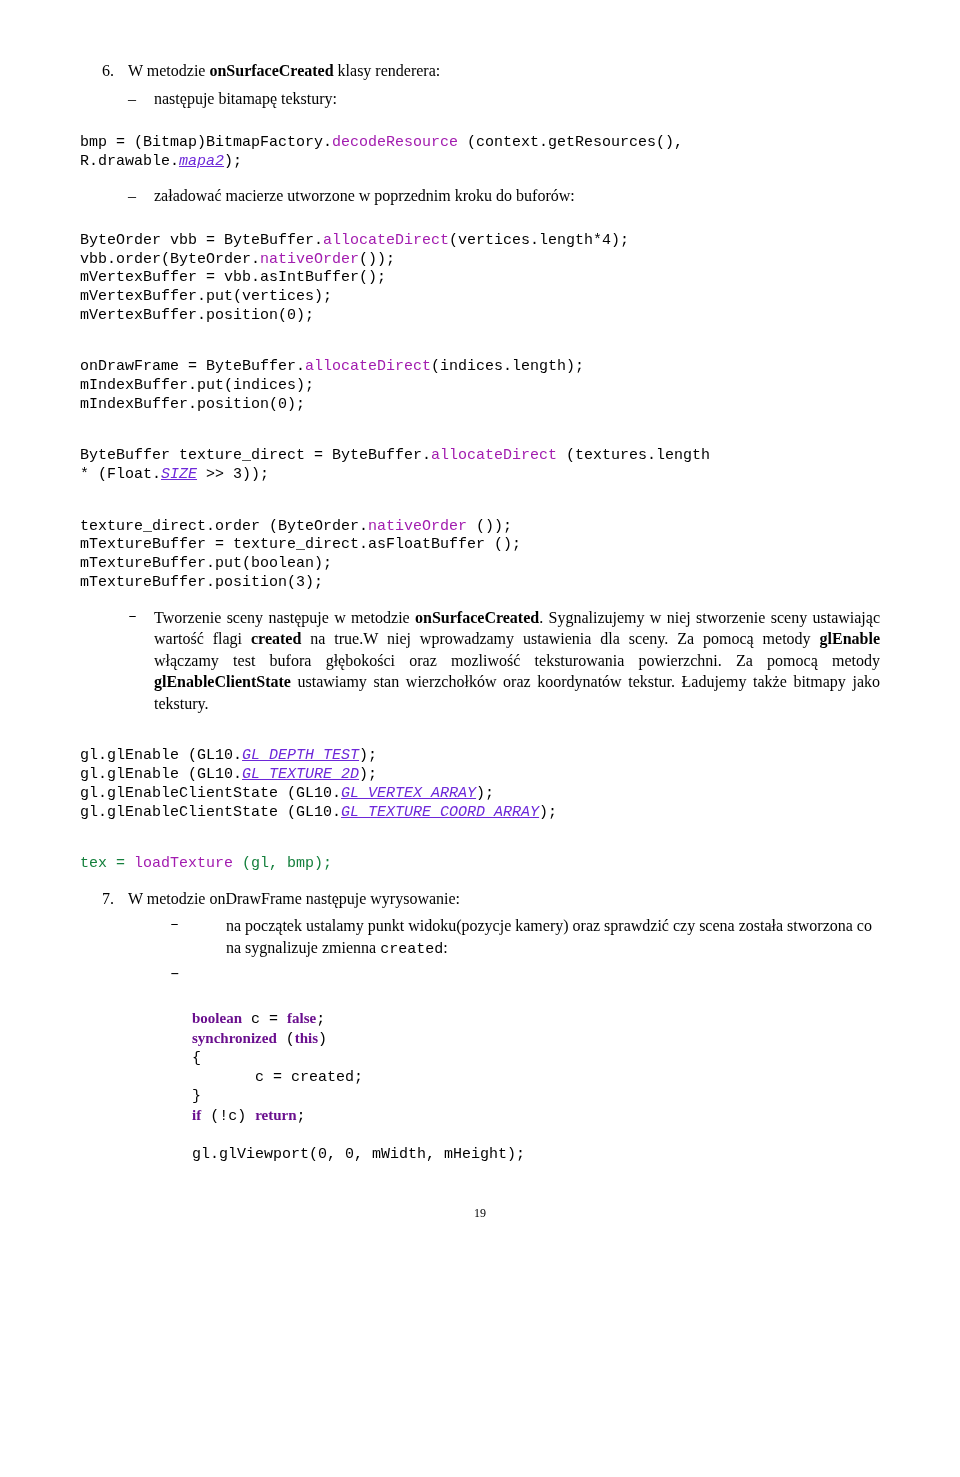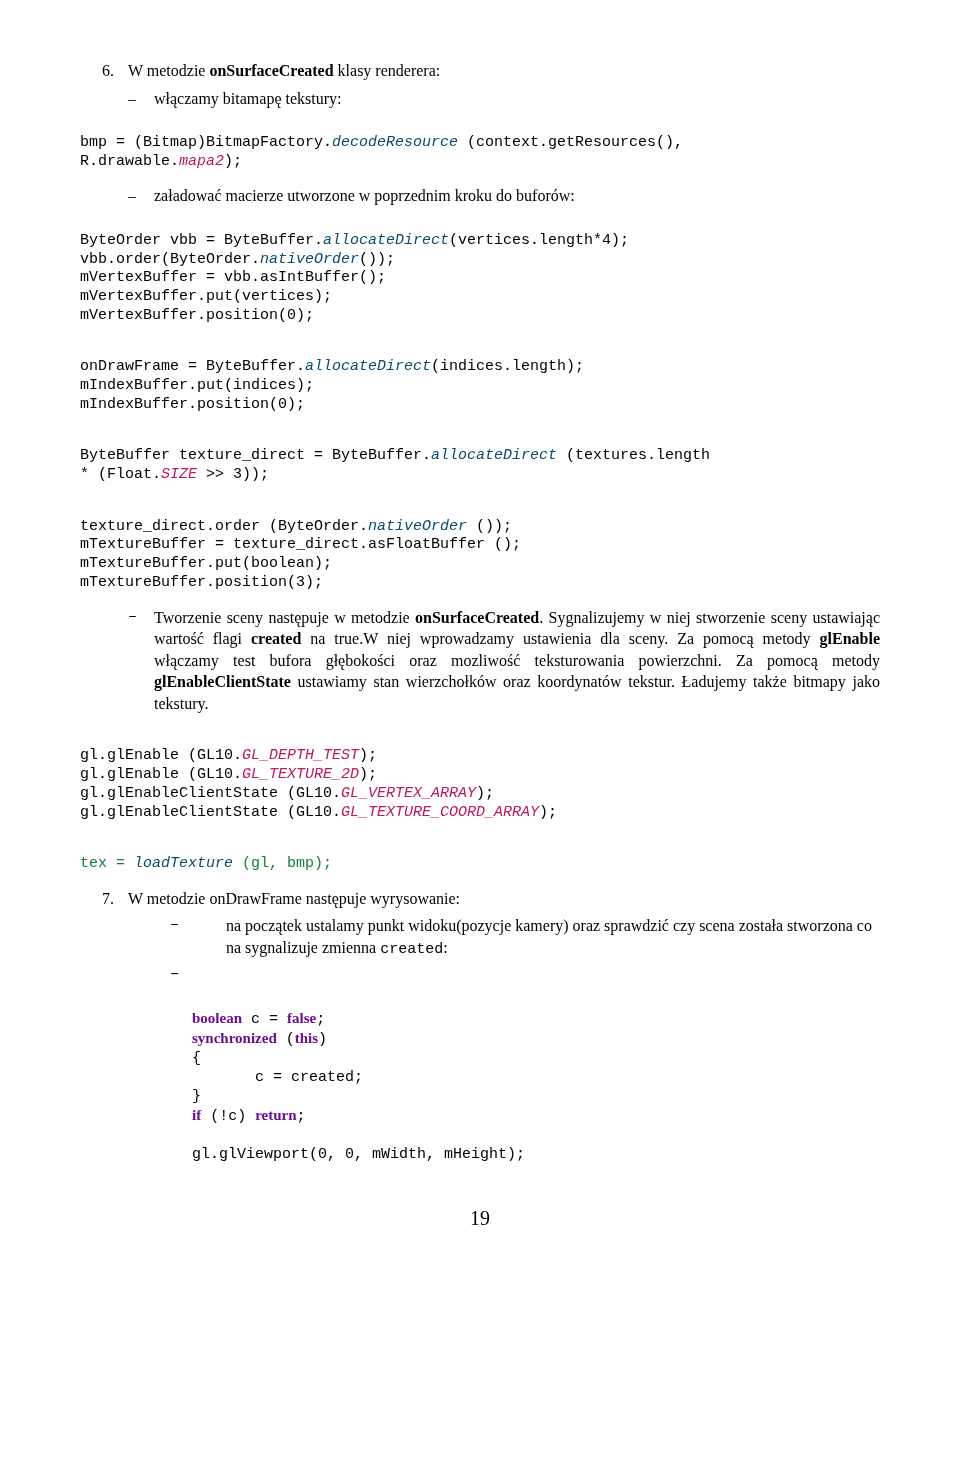--- a/index.html
+++ b/index.html
@@ -15,23 +15,23 @@
   }
   .mono {
     font-family: "Courier New", Courier, monospace;
     font-size: 15px;
     white-space: pre;
     line-height: 1.25;
   }
   .code-block {
     margin: 4px 0 14px 0;
   }
-  .blue-i { color: #be185d; font-style: italic; }
+  .blue-i { color: #6d28d9; font-style: italic; text-decoration: underline; }
   .teal-reg { color: #15803d; }
-  .teal-i { color: #0c4a6e; font-style: italic; }
+  .teal-i { color: #a21caf; }
   .purple-b { color: #6a0f8e; font-weight: bold; font-family: Liberation Serif, serif; }
   .list-num {
     display: flex;
     margin: 0 0 6px 22px;
   }
   .list-num .num { width: 26px; flex: 0 0 auto; }
   .list-num .txt { flex: 1 1 auto; }
   .dash-item {
     display: flex;
     margin: 0 0 6px 48px;
@@ -50,36 +50,36 @@
   }
   .dash-item3 .dash { width: 24px; flex: 0 0 auto; font-family: "Courier New", monospace; }
   .bold { font-weight: bold; }
   .mono-inline { font-family: "Courier New", Courier, monospace; font-size: 15px; }
   .indent-code {
     margin-left: 112px;
   }
   .pagenum {
     text-align: center;
     margin-top: 40px;
-    font-size: 20px;
+    font-size: 12px;
   }
 </style>
 </head>
 <body>
 
 <div class="list-num">
   <div class="num">6.</div>
   <div class="txt">
     <span>W metodzie </span><span class="bold">onSurfaceCreated</span><span> klasy renderera:</span>
   </div>
 </div>
 
 <div class="dash-item">
   <div class="dash">–</div>
-  <div class="txt">włączamy bitamapę tekstury:</div>
+  <div class="txt">następuje bitamapę tekstury:</div>
 </div>
 
 <div class="mono code-block">
 <span>bmp = (Bitmap)BitmapFactory.</span><span class="teal-i">decodeResource</span><span> (context.getResources(), </span>
 <span>R.drawable.</span><span class="blue-i">mapa2</span><span>);</span>
 </div>
 
 <div class="dash-item">
   <div class="dash">–</div>
   <div class="txt">załadować macierze utworzone w poprzednim kroku do buforów:</div>

